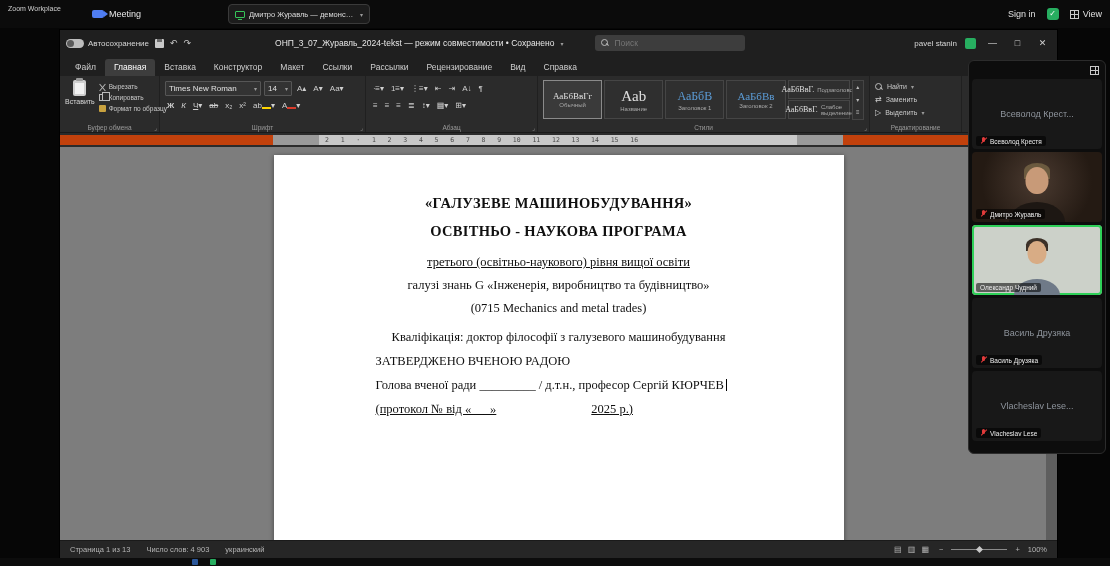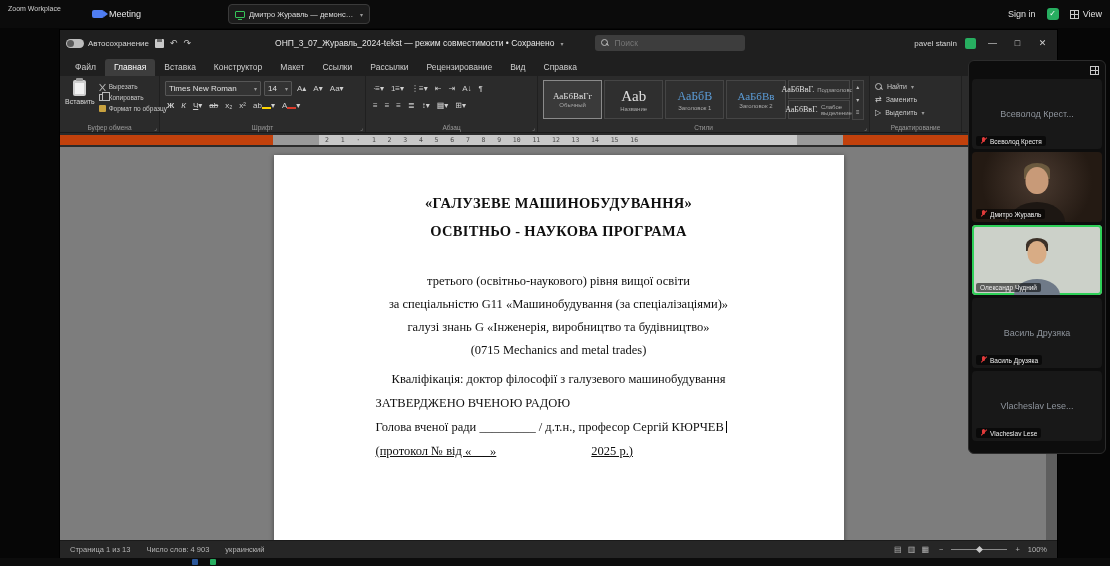--- a/index.html
+++ b/index.html
@@ -100,21 +100,21 @@
   .ruler-page { position:absolute; left:213px; width:570px; top:0; bottom:0; background:#c8c8c8; }
   .ruler-margin { position:absolute; top:0; bottom:0; width:46px; background:#9a9a9a; }
   .ruler-margin.l { left:0; } .ruler-margin.r { right:0; }
   .ruler-nums { position:absolute; left:52px; top:1px; font-family:"DejaVu Sans Mono", monospace; font-size:6.5px; color:#4a4a4a; white-space:pre; }
 
   .canvas { flex:1 1 auto; background:#7d7d7d; position:relative; overflow:hidden; }
   .page { position:absolute; left:50%; transform:translateX(-50%); top:8px; width:570px; height:620px; background:#fff; box-shadow:0 1px 5px rgba(0,0,0,.45); }
   .doc { padding:34px 40px 0 40px; font-family:"Liberation Serif", serif; color:#101010; }
   .c { text-align:center; font-size:12.5px; line-height:23px; }
   .t { font-weight:bold; font-size:14.5px; line-height:28px; letter-spacing:.3px; }
-  .sp8 { margin-top:25px; } .sp6 { margin-top:6px; }
+  .sp8 { margin-top:6px;text-decoration:underline; } .sp6 { margin-top:6px; }
   .left-block { padding-left:62px; font-size:12.5px; line-height:24px; }
   .protocol { display:flex;text-decoration:underline; }
   .protocol .gap { width:95px; }
   .caret { display:inline-block; width:1px; height:12px; background:#000; margin-left:2px; vertical-align:-2px; }
   .v-scroll { position:absolute; right:0; top:0; bottom:0; width:11px; background:#5e5e5e; }
   .v-thumb { position:absolute; top:6px; left:2px; width:7px; height:72px; background:#9a9a9a; border-radius:3px; }
 
   .statusbar { height:18px; background:#262626; border-top:1px solid #1a1a1a; display:flex; align-items:center; font-size:7.5px; color:#b5b5b5; padding:0 10px; gap:16px; flex:0 0 auto; }
   .sb-right { margin-left:auto; display:flex; align-items:center; gap:8px; }
   .sb-views { font-size:8px; color:#b5b5b5; letter-spacing:2px; }
@@ -350,21 +350,20 @@
         </div>
       </div>
     </div>
 
     <div class="canvas">
       <div class="page">
         <div class="doc">
           <div class="c t">«ГАЛУЗЕВЕ МАШИНОБУДУВАННЯ»</div>
           <div class="c t">ОСВІТНЬО - НАУКОВА ПРОГРАМА</div>
           <div class="c sp8">третього (освітньо-наукового) рівня вищої освіти</div>
-          <div class="c">за спеціальністю G11 «Машинобудування (за спеціалізаціями)»</div>
           <div class="c">галузі знань G «Інженерія, виробництво та будівництво»</div>
           <div class="c">(0715 Mechanics and metal trades)</div>
           <div class="c sp6">Кваліфікація: доктор філософії з галузевого машинобудування</div>
           <div class="left-block">
             <div>ЗАТВЕРДЖЕНО ВЧЕНОЮ РАДОЮ</div>
             <div><span>Голова вченої ради _________ / д.т.н., професор Сергій КЮРЧЕВ</span><span class="caret"></span></div>
             <div class="protocol">
               <span>(протокол №  від «___»</span>
               <span class="gap"></span>
               <span>2025 р.)</span>

